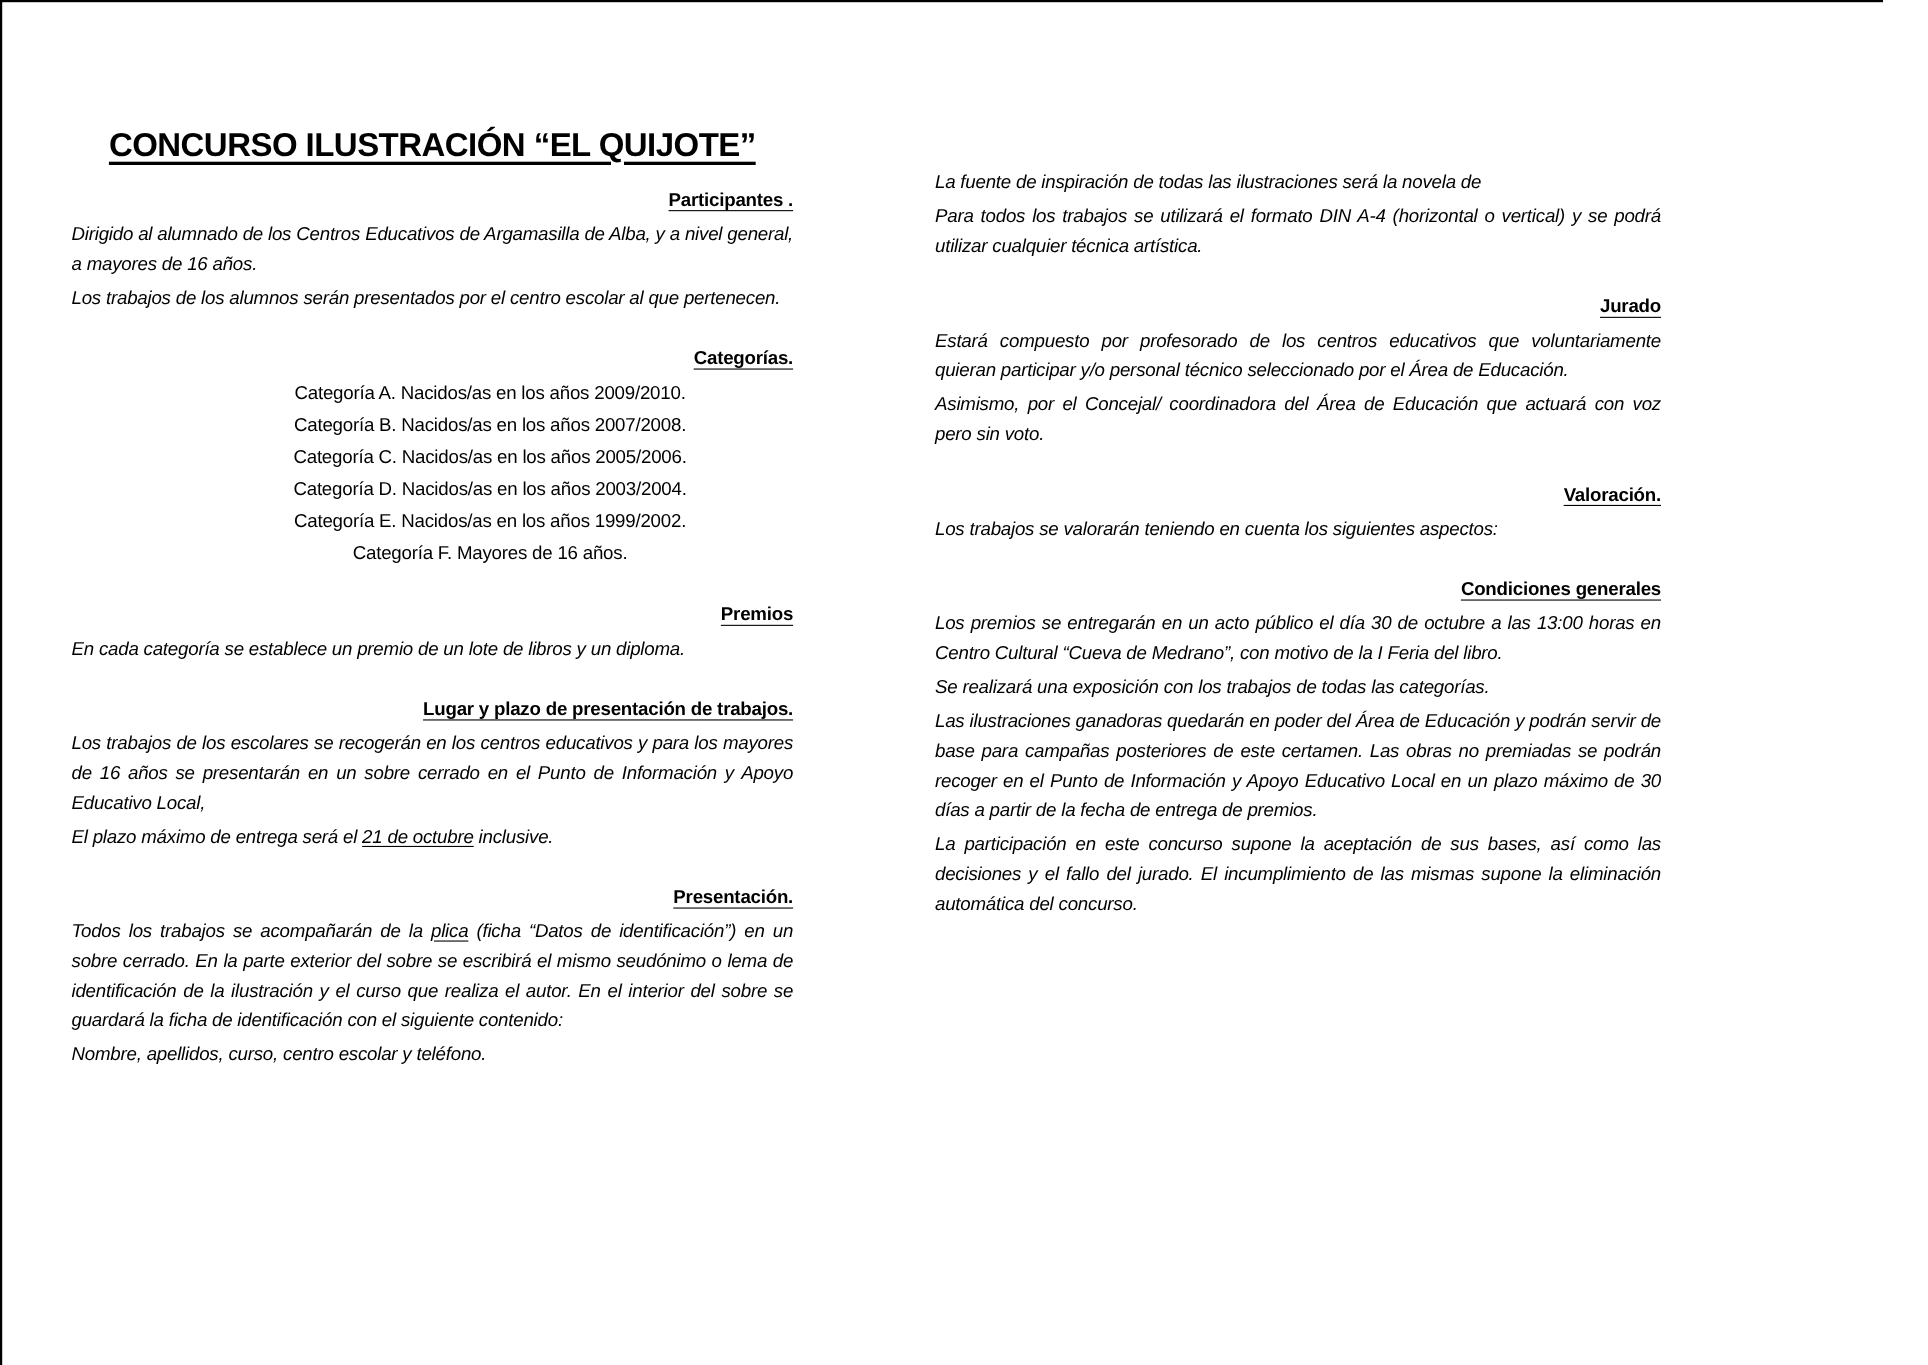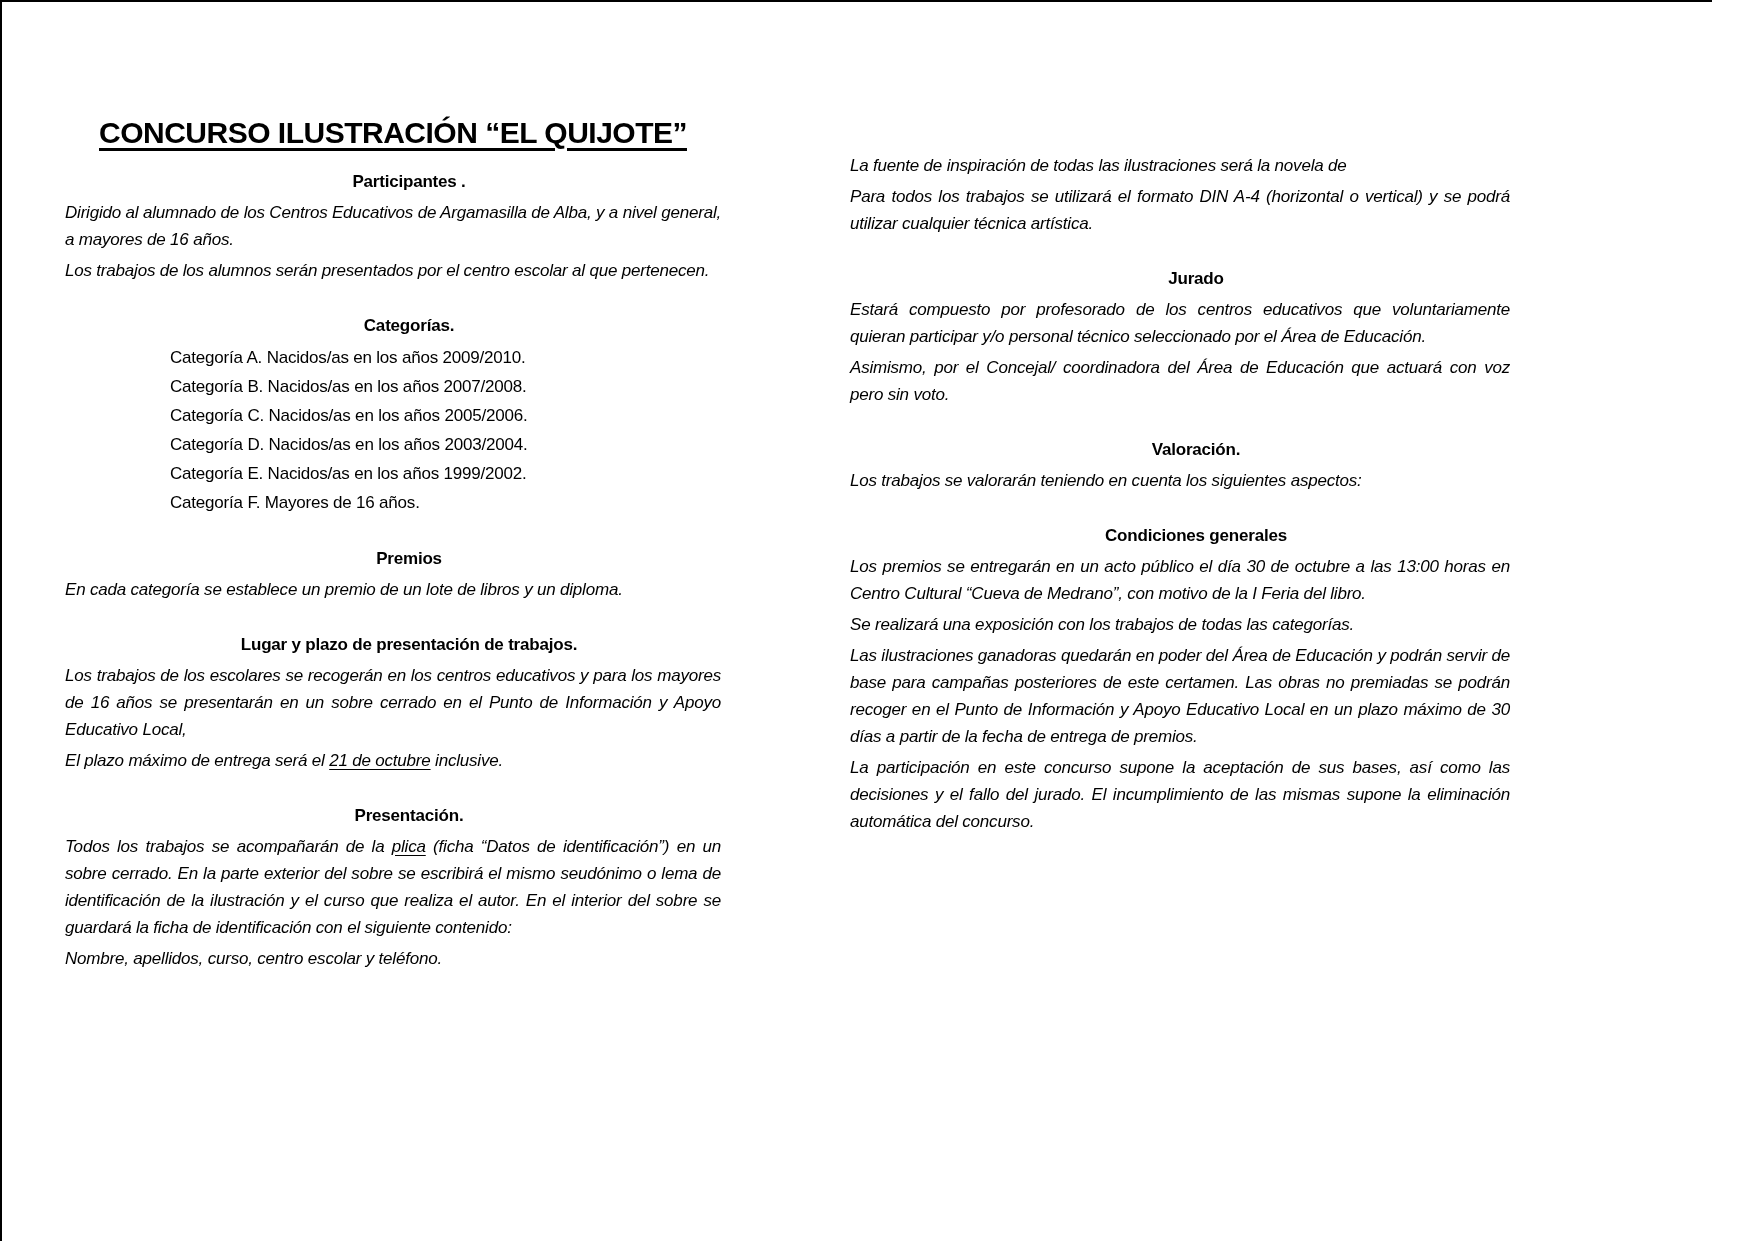--- a/index.html
+++ b/index.html
@@ -47,27 +47,28 @@
     width: 656px;
     font-size: 17px;
     line-height: 27px;
     letter-spacing: -0.2px;
     text-align: justify;
   }
   .col-left  { left: 65px;  top: 168px; }
   .col-right { left: 850px; top: 152px; width: 660px; }
   .sec-heading {
     font-weight: bold;
+    text-decoration: underline;
     text-underline-offset: 4px;
     margin: 28px 0 4px 32px;
-    text-align: center;
+    text-align: right;
   }
   .sec-heading.first { margin-top: 0; }
   .para { margin: 0 0 4px 0; font-style: italic; }
-  .cat-list { margin: 0 0 4px 105px; list-style: none; padding: 0; text-align: left; }
+  .cat-list { margin: 0 0 4px 105px; list-style: none; padding: 0; text-align: center; }
   .cat-list li { line-height: 29px; }
   .u { text-decoration: underline; text-underline-offset: 3px; }
 </style>
 </head>
 <body>
 
 <div class="page">
   <div class="edge-top"></div>
   <div class="edge-left"></div>
 

